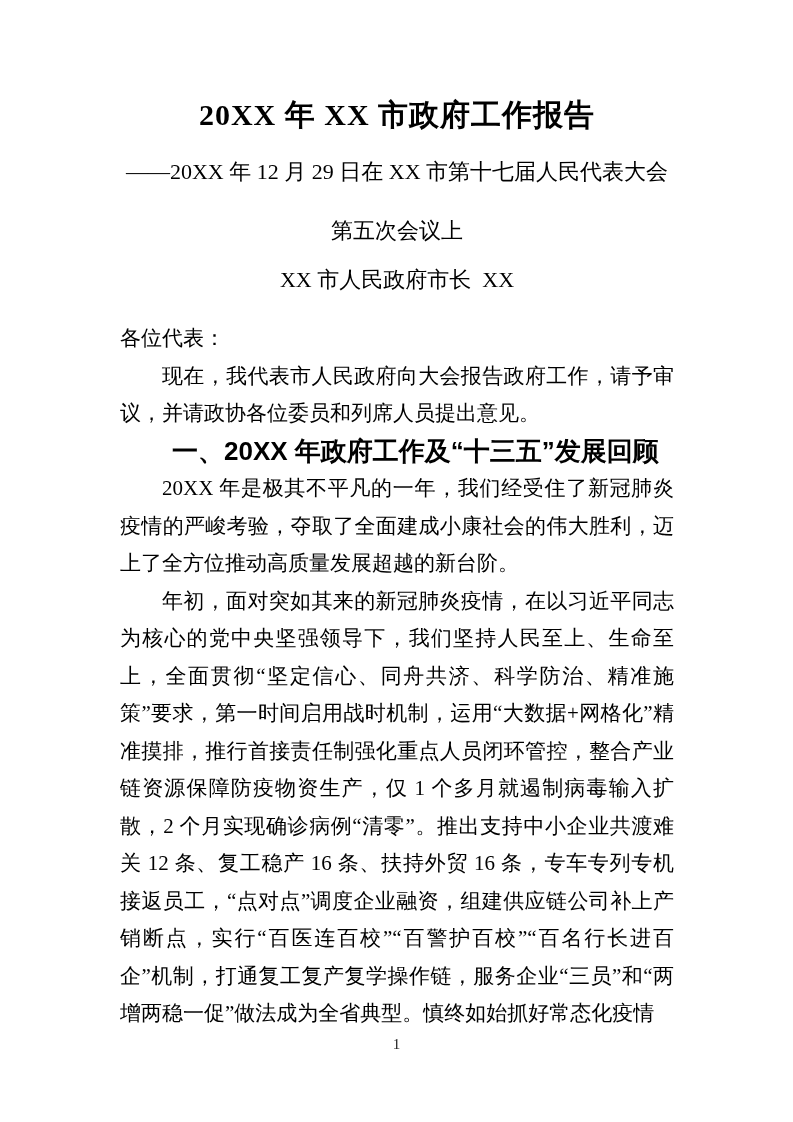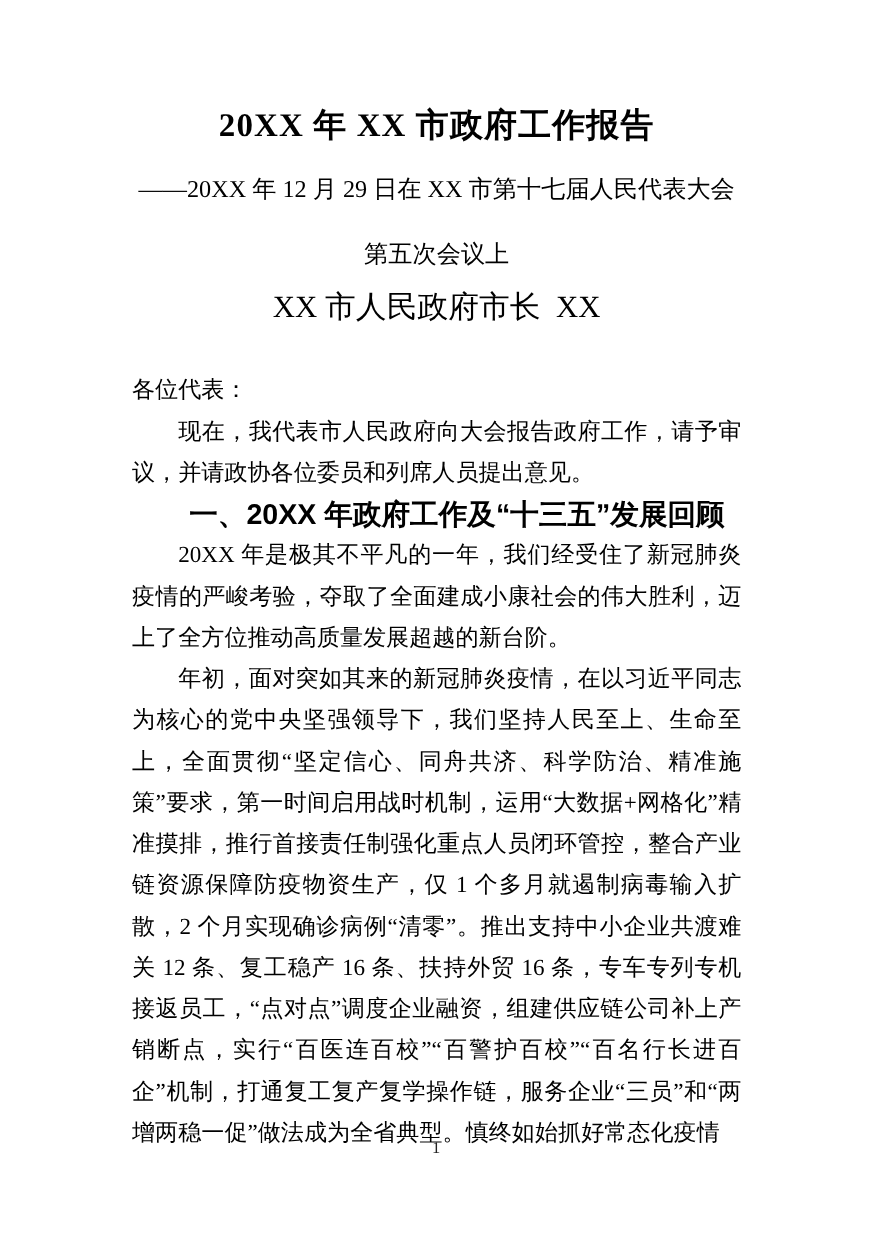--- a/index.html
+++ b/index.html
@@ -25,27 +25,27 @@
     letter-spacing: 1px;
     font-family: "Liberation Serif", "DejaVu Serif", serif;
   }
   .doc-subtitle {
     margin-top: 8px;
     font-size: 22px;
     line-height: 59px;
     text-align: center;
   }
   .doc-speaker {
-    font-size: 28px;
+    font-size: 22px;
     line-height: 40px;
     text-align: center;
     white-space: pre-wrap;
   }
   .content {
-    margin-top: 36px;
+    margin-top: 20px;
     font-size: 21px;
     line-height: 37.5px;
     text-align: justify;
     text-justify: inter-ideograph;
   }
   .salutation {
     text-indent: 0;
   }
   .para {
     text-indent: 2em;

